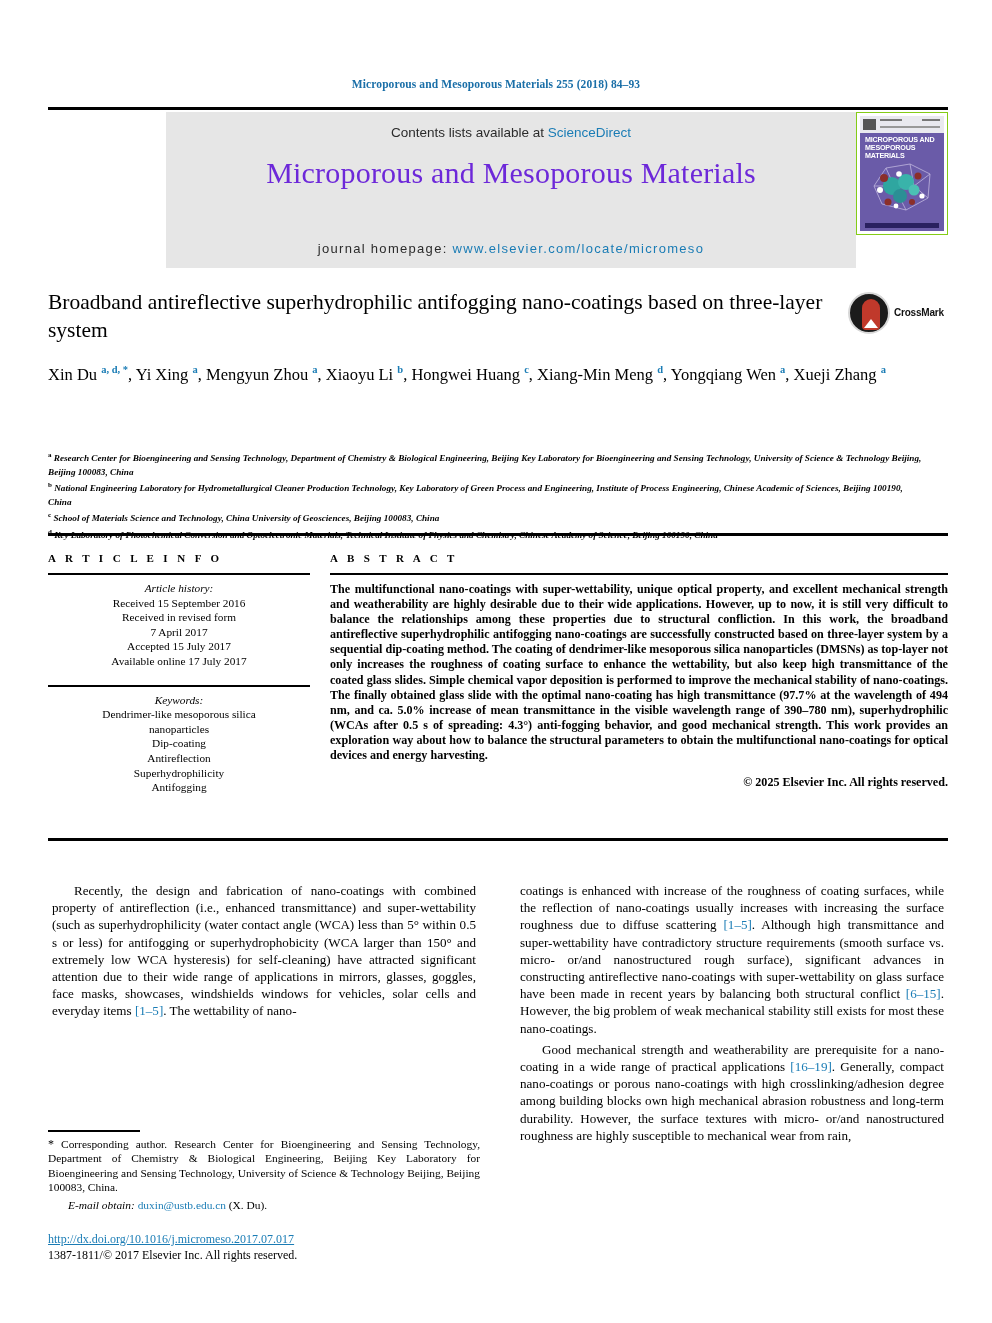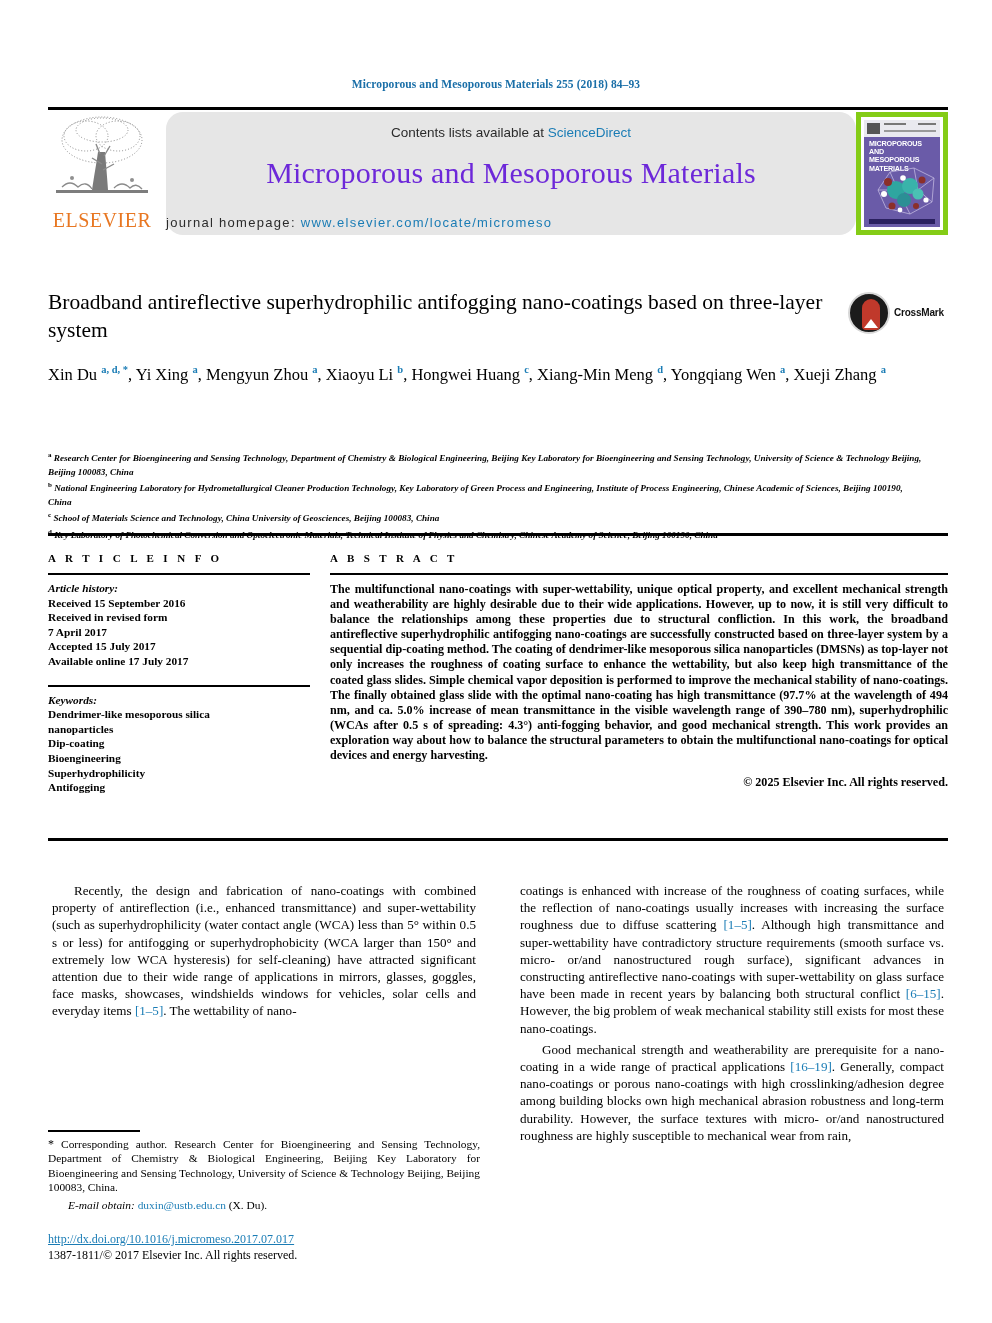--- a/index.html
+++ b/index.html
@@ -80,23 +80,22 @@
     letter-spacing: 0.5px;
     color: #E87722;
     font-weight: normal;
   }
 
   .center-panel {
     position: absolute;
     top: 5px;
     left: 118px;
     width: 690px;
-    height: 123px;
+    height: 156px;
     background: #e6e6e6;
-    border-radius: 17px;
   }
   .contents-line {
     position: absolute;
     top: 13px;
     left: 0;
     width: 690px;
     text-align: center;
     font-family: "Liberation Sans", sans-serif;
     font-size: 13.5px;
     color: #2b2b2b;
@@ -110,39 +109,40 @@
     left: 0;
     width: 690px;
     text-align: center;
     font-family: "Liberation Serif", serif;
     font-size: 30px;
     color: #6d28d9;
     letter-spacing: 0.2px;
   }
   .homepage-line {
     position: absolute;
-    bottom: 5px;
+    bottom: 12px;
     left: 0;
     width: 690px;
+    text-align: center;
     font-family: "Liberation Sans", sans-serif;
     font-size: 13px;
     letter-spacing: 1.3px;
     color: #2b2b2b;
   }
   .homepage-line .hp-url {
     color: #1a7cb5;
   }
 
   .cover-thumb {
     position: absolute;
     top: 5px;
     right: 0;
     width: 92px;
     height: 123px;
-    border: 5px solid #84cc16;
+    border: 1px solid #84cc16;
     background: #ffffff;
     box-sizing: border-box;
     padding: 3px;
   }
   .cover-inner {
     position: relative;
     width: 100%;
     height: 100%;
     background: #6a5ba8;
     overflow: hidden;
@@ -325,22 +325,23 @@
     margin-top: 9px;
     width: 262px;
     height: 2px;
     background: #000;
   }
   .info-body {
     margin-top: 6px;
     font-family: "Liberation Serif", serif;
     font-size: 11.3px;
     line-height: 14.6px;
-    font-weight: bold;
-    color: #000;
+    font-weight: normal;
+    color: #000;
+    text-align: center;
   }
   .info-body .lbl {
     font-style: italic;
   }
   .kw-rule {
     margin-top: 16px;
     width: 262px;
     height: 2px;
     background: #000;
   }
@@ -465,40 +466,20 @@
 </head>
 <body>
 
 <div class="page">
 
   <div class="running-head">Microporous and Mesoporous Materials 255 (2018) 84–93</div>
 
   <div class="masthead">
     <div class="masthead-rule"></div>
 
-    <div class="elsevier-logo">
-      <div class="tree-box">
-        <svg width="100" height="92" viewBox="0 0 100 92" xmlns="http://www.w3.org/2000/svg">
-          <g fill="#6f6f6f">
-            <ellipse cx="50" cy="26" rx="40" ry="23" fill="none" stroke="#8a8a8a" stroke-width="1" stroke-dasharray="1 2"></ellipse>
-            <ellipse cx="34" cy="22" rx="22" ry="15" fill="none" stroke="#8a8a8a" stroke-width="1" stroke-dasharray="1 2"></ellipse>
-            <ellipse cx="66" cy="22" rx="22" ry="15" fill="none" stroke="#8a8a8a" stroke-width="1" stroke-dasharray="1 2"></ellipse>
-            <ellipse cx="50" cy="16" rx="26" ry="12" fill="none" stroke="#8a8a8a" stroke-width="1" stroke-dasharray="1 2"></ellipse>
-            <path d="M46 38 C44 52, 42 62, 40 76 L56 76 C55 62, 54 50, 53 38 Z" fill="#7a7a7a"></path>
-            <path d="M48 40 L44 30 M52 42 L58 32 M50 50 L40 44 M51 56 L62 50" stroke="#8a8a8a" stroke-width="1.4" fill="none"></path>
-            <rect x="4" y="76" width="92" height="3" fill="#7d7d7d"></rect>
-            <path d="M10 73 q8 -8 16 0 q8 -7 14 2" stroke="#8a8a8a" stroke-width="1.3" fill="none"></path>
-            <path d="M62 74 q8 -8 16 0 q6 -6 12 1" stroke="#8a8a8a" stroke-width="1.3" fill="none"></path>
-            <circle cx="20" cy="64" r="2" fill="#909090"></circle>
-            <circle cx="80" cy="66" r="2" fill="#909090"></circle>
-          </g>
-        </svg>
-      </div>
-      <div class="elsevier-word">ELSEVIER</div>
-    </div>
 
     <div class="center-panel">
       <div class="contents-line"><span>Contents lists available at </span><span class="sd-link">ScienceDirect</span></div>
       <div class="journal-title">Microporous and Mesoporous Materials</div>
       <div class="homepage-line"><span>journal homepage: </span><span class="hp-url">www.elsevier.com/locate/micromeso</span></div>
     </div>
 
     <div class="cover-thumb">
       <div class="cover-inner">
         <div class="cover-topbar">
@@ -575,21 +556,21 @@
           <div>Available online 17 July 2017</div>
         </div>
     </div>
     <div class="kw-rule"></div>
     <div class="info-body">
       <div class="lbl">Keywords:</div>
       <div id="keyword-items">
           <div>Dendrimer-like mesoporous silica</div>
           <div>nanoparticles</div>
           <div>Dip-coating</div>
-          <div>Bioengineering</div>
+          <div>Antireflection</div>
           <div>Superhydrophilicity</div>
           <div>Antifogging</div>
         </div>
     </div>
   </div>
 
   <div class="abs-col">
     <div class="sec-head">A B S T R A C T</div>
     <div class="thin-rule"></div>
     <div class="abs-body">The multifunctional nano-coatings with super-wettability, unique optical property, and excellent mechanical strength and weatherability are highly desirable due to their wide applications. However, up to now, it is still very difficult to balance the relationships among these properties due to structural confliction. In this work, the broadband antireflective superhydrophilic antifogging nano-coatings are successfully constructed based on three-layer system by a sequential dip-coating method. The coating of dendrimer-like mesoporous silica nanoparticles (DMSNs) as top-layer not only increases the roughness of coating surface to enhance the wettability, but also keep high transmittance of the coated glass slides. Simple chemical vapor deposition is performed to improve the mechanical stability of nano-coatings. The finally obtained glass slide with the optimal nano-coating has high transmittance (97.7% at the wavelength of 494 nm, and ca. 5.0% increase of mean transmittance in the visible wavelength range of 390–780 nm), superhydrophilic (WCAs after 0.5 s of spreading: 4.3°) anti-fogging behavior, and good mechanical strength. This work provides an exploration way about how to balance the structural parameters to obtain the multifunctional nano-coatings for optical devices and energy harvesting.</div>

